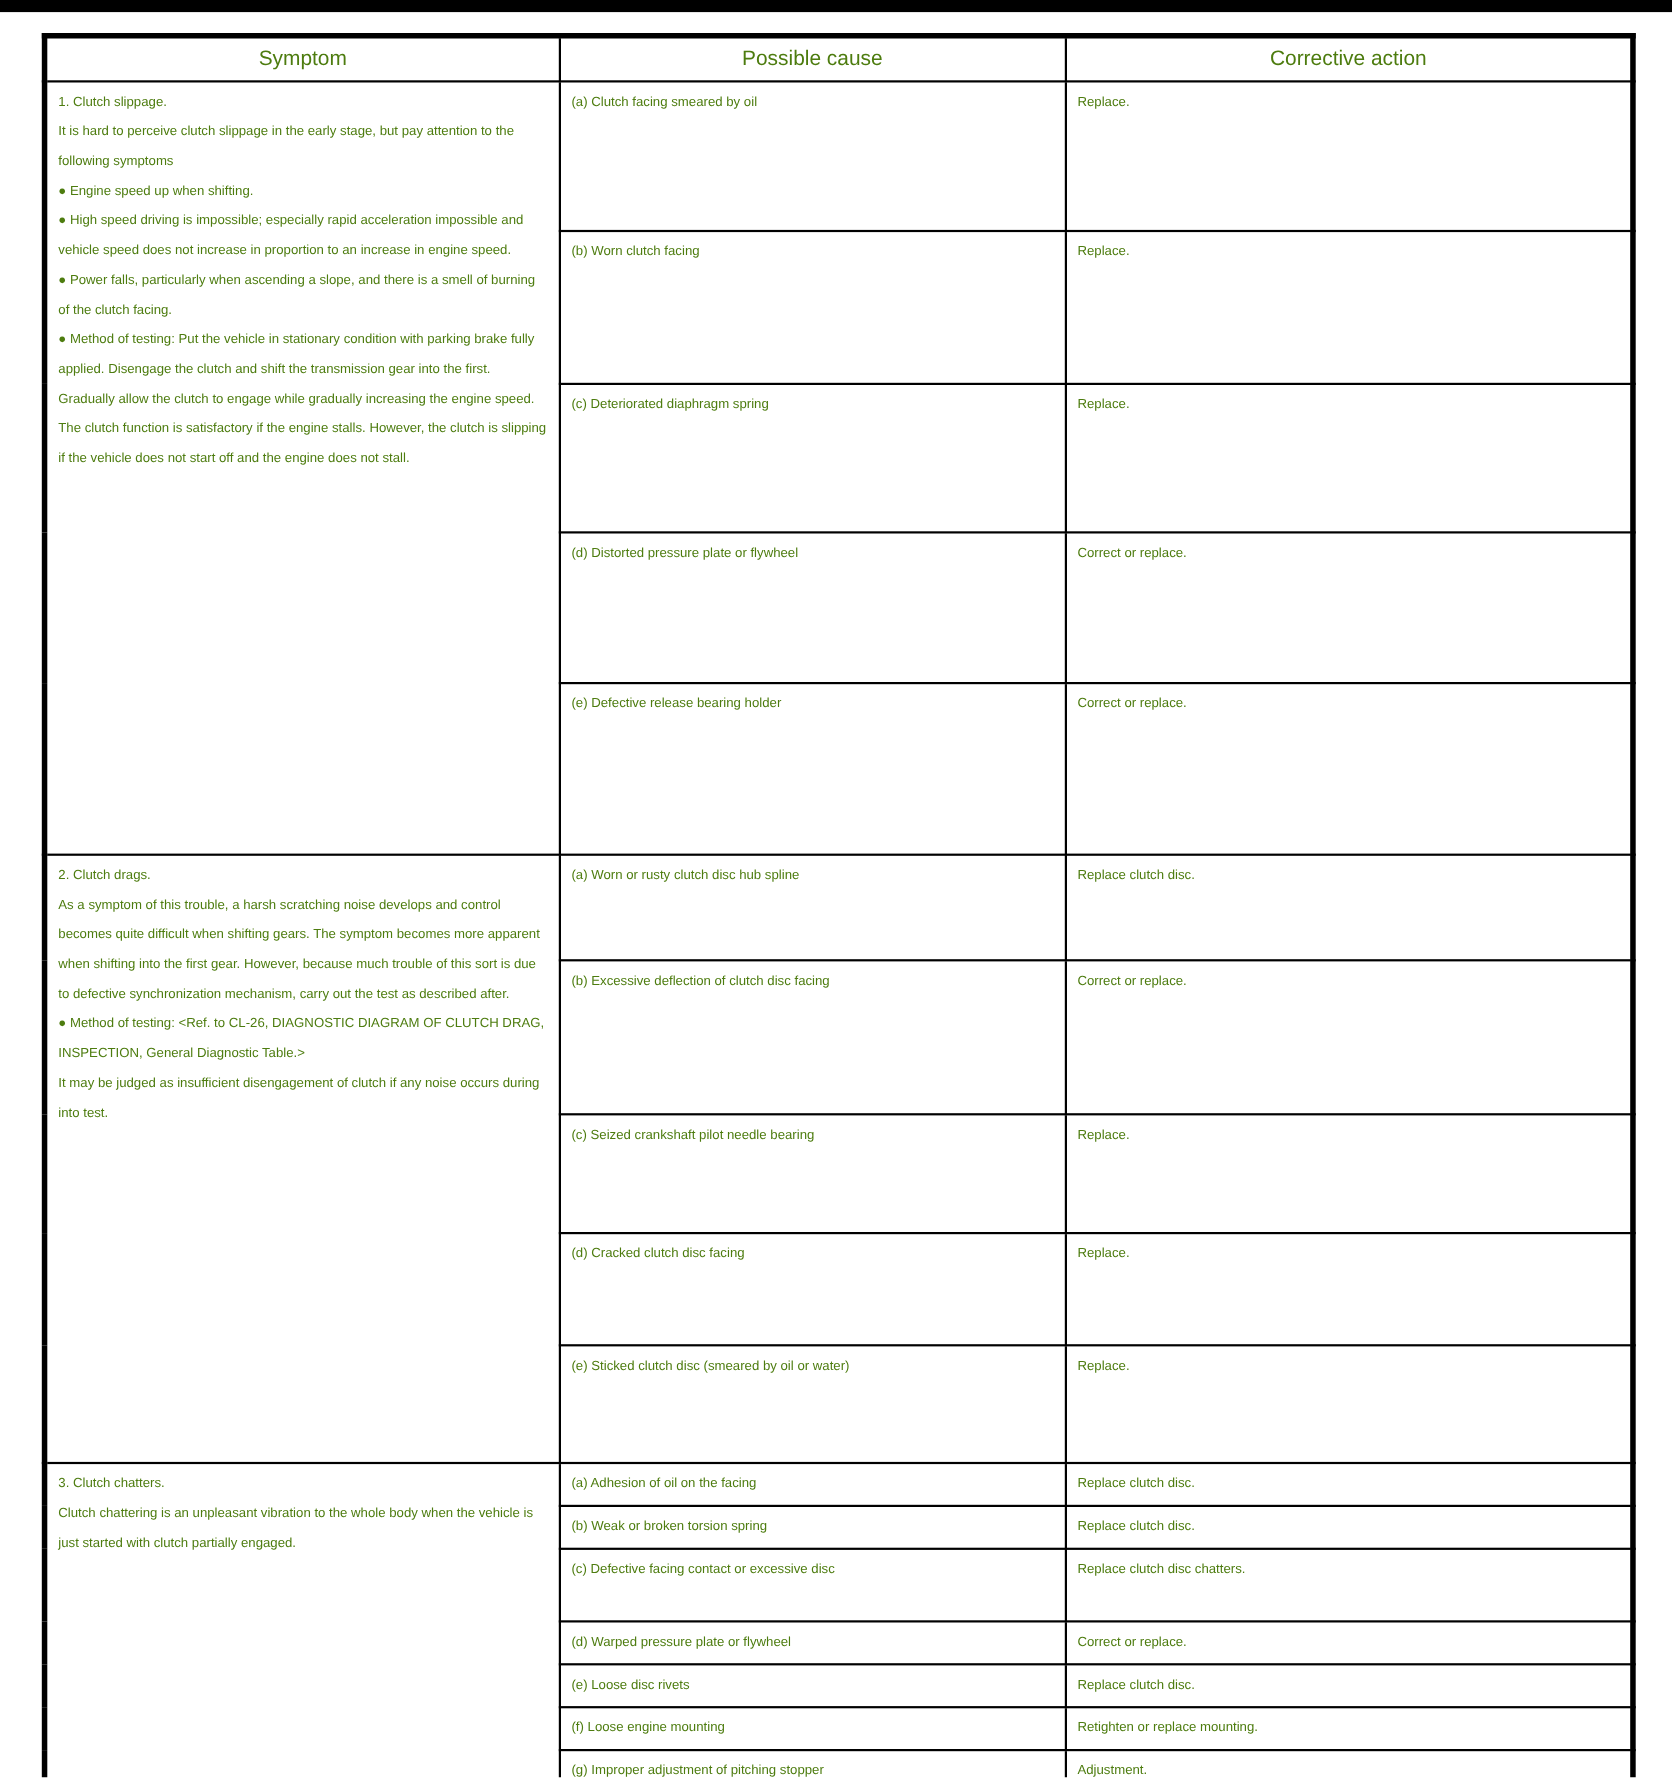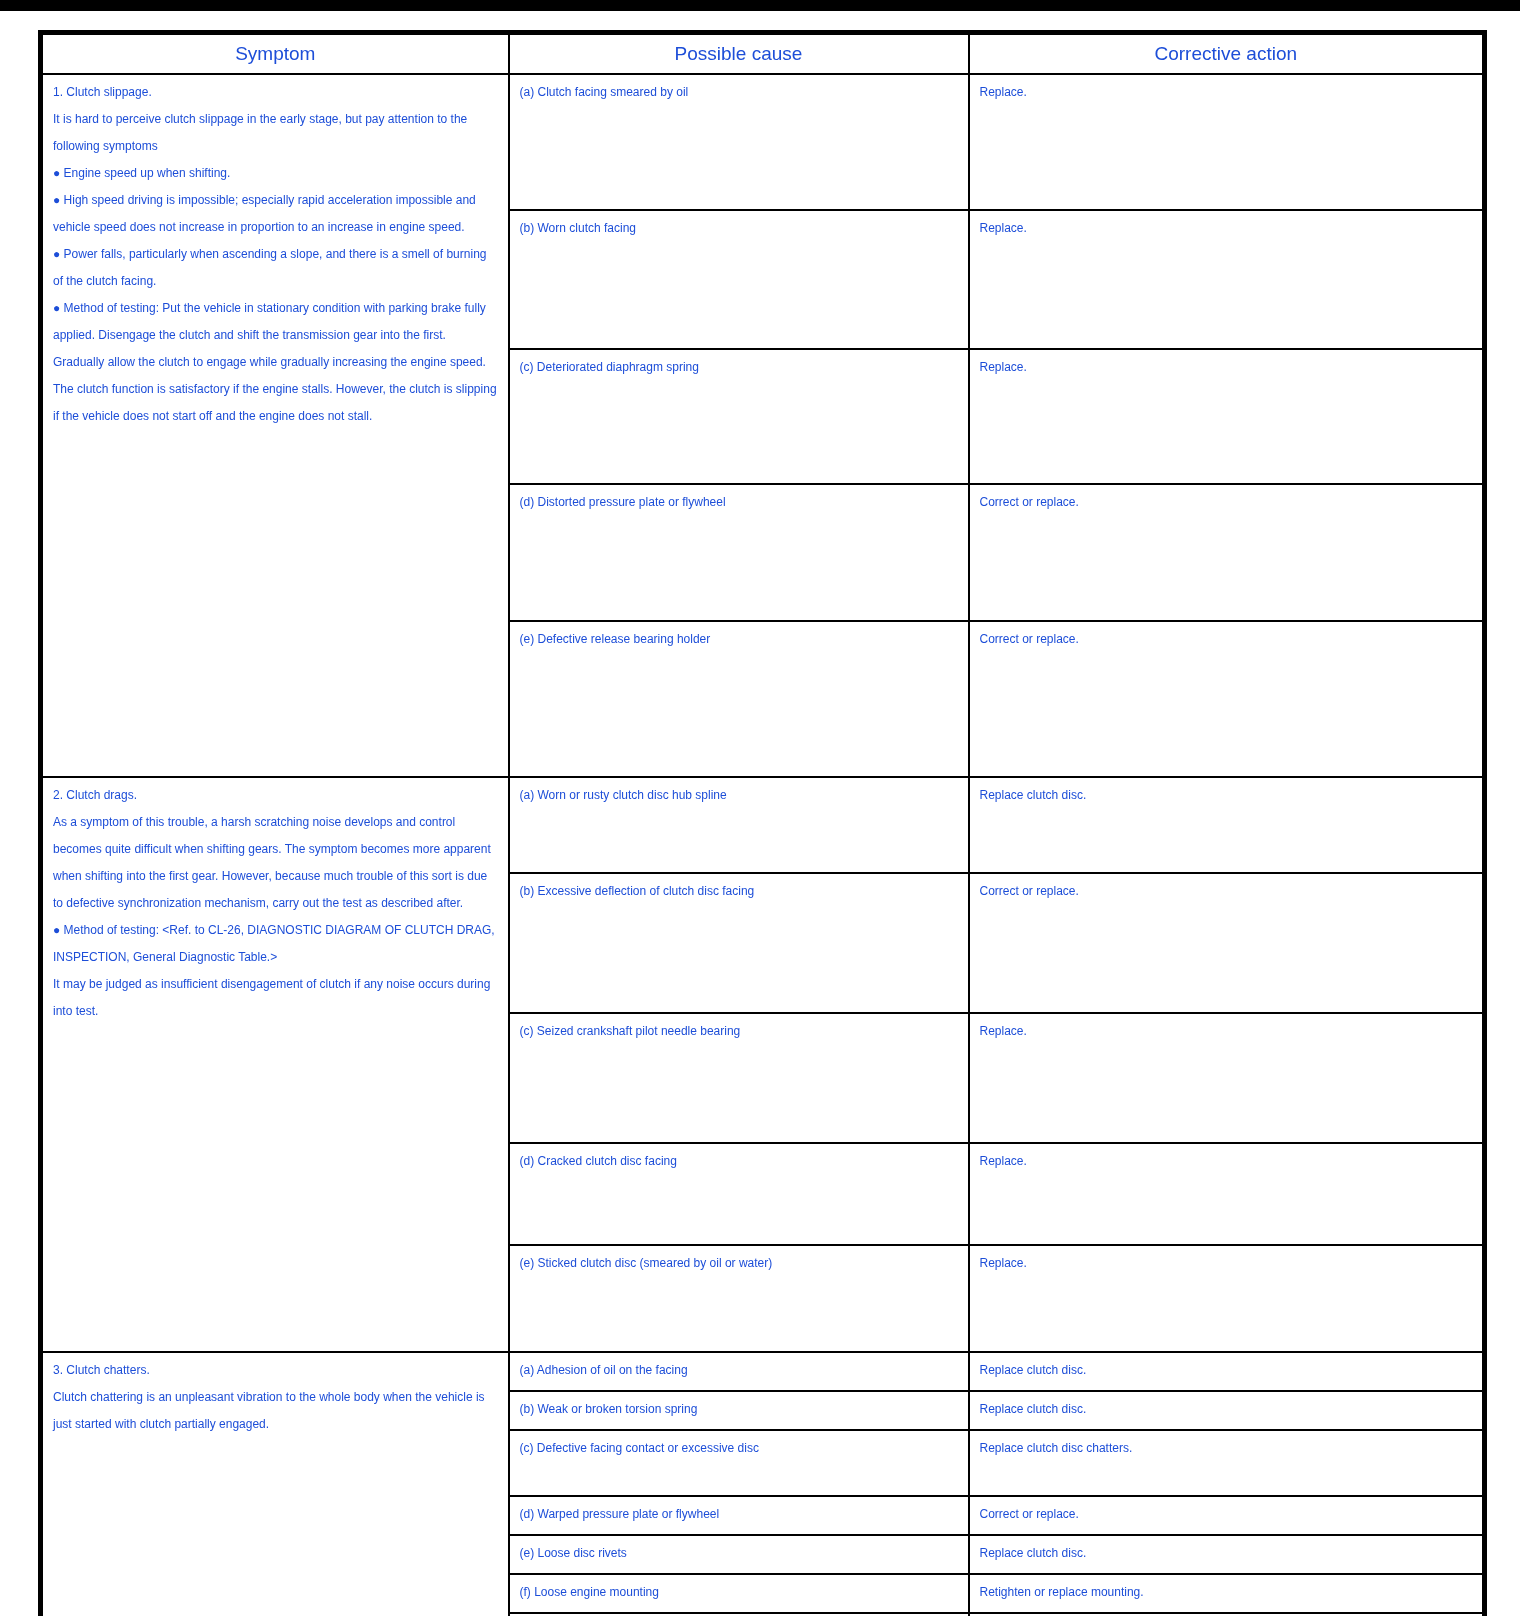--- a/index.html
+++ b/index.html
@@ -6,21 +6,21 @@
     margin: 0;
     padding: 0;
     background: #ffffff;
   }
   .page {
     position: relative;
     width: 1520px;
     height: 1616px;
     background: #ffffff;
     font-family: "Liberation Sans", sans-serif;
-    color: #1d4ed8;
+    color: #4d7c0f;
     overflow: hidden;
   }
   .scan-bar {
     position: absolute;
     top: 0;
     left: 0;
     width: 100%;
     height: 11px;
     background: #000000;
   }
@@ -116,21 +116,21 @@
           <p>● Method of testing: &lt;Ref. to CL-26, DIAGNOSTIC DIAGRAM OF CLUTCH DRAG, INSPECTION, General Diagnostic Table.&gt;</p>
           <p>It may be judged as insufficient disengagement of clutch if any noise occurs during into test.</p>
         </td>
         <td>(a) Worn or rusty clutch disc hub spline</td>
         <td>Replace clutch disc.</td>
       </tr>
       <tr style="height:140px">
         <td>(b) Excessive deflection of clutch disc facing</td>
         <td>Correct or replace.</td>
       </tr>
-      <tr style="height:130px">
+      <tr style="height:108px">
         <td>(c) Seized crankshaft pilot needle bearing</td>
         <td>Replace.</td>
       </tr>
       <tr style="height:102px">
         <td>(d) Cracked clutch disc facing</td>
         <td>Replace.</td>
       </tr>
       <tr style="height:107px">
         <td>(e) Sticked clutch disc (smeared by oil or water)</td>
         <td>Replace.</td>

